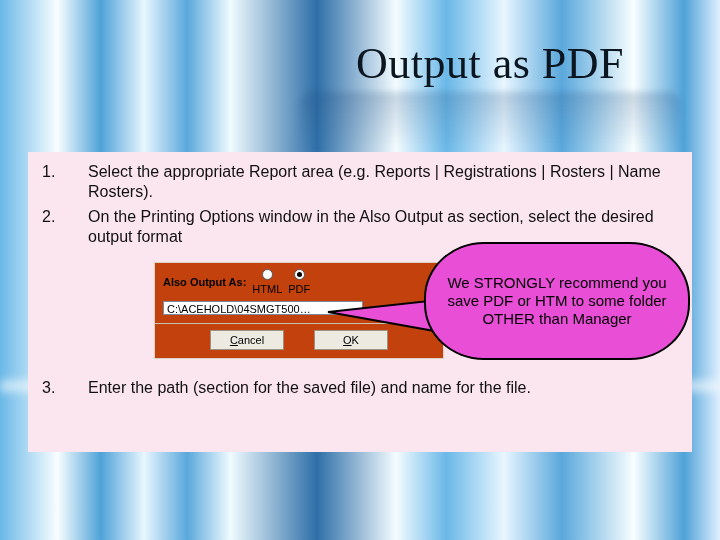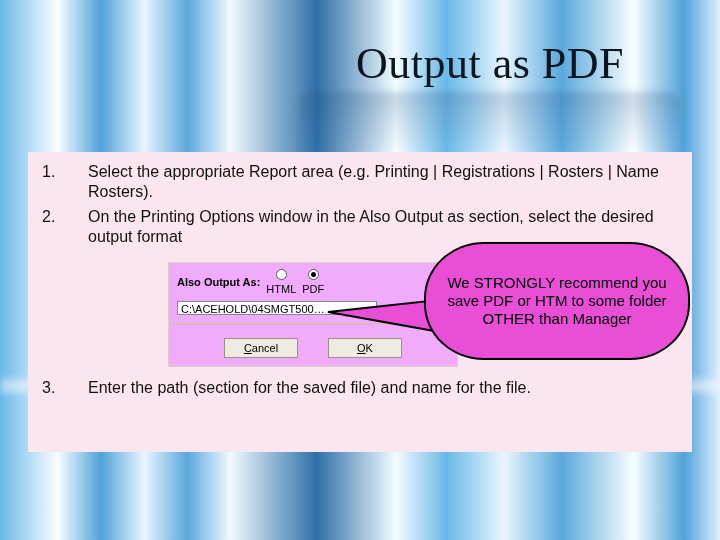--- a/index.html
+++ b/index.html
@@ -72,24 +72,24 @@
     flex: 0 0 46px;
   }
   ol.steps > li .txt {
     flex: 1 1 auto;
   }
   ol.steps > li:nth-child(3) { margin-top: 132px; }
 
   
   .dlg {
     position: absolute;
-    left: 140px;
+    left: 126px;
     top: 110px;
     width: 290px;
-    background: #f0abfc;
+    background: #c2410c;
     border: 1px solid #d8d3c3;
     font-family: Tahoma, Arial, sans-serif;
     font-size: 11px;
     color: #000;
   }
   .dlg .row1 {
     display:flex;
     align-items:center;
     gap:6px;
     padding:6px 8px 4px 8px;
@@ -121,21 +121,21 @@
   }
   .dlg .btns {
     display:flex; gap:30px; justify-content:center;
     padding-bottom:8px;
   }
   .dlg .btn {
     width:74px; height:20px;
     background:#eceae1;
     border:1px solid #9a937d;
     font: inherit;
-    display:flex; align-items:center; justify-content:center;margin-top:8px;
+    display:flex; align-items:center; justify-content:center;
   }
   .dlg .btn span { pointer-events:none; }
   .dlg .btn .ul { text-decoration: underline; }
 
   
   .callout {
     position:absolute;
     left: 396px;
     top: 90px;
     width: 266px;
@@ -166,21 +166,21 @@
 
 <div class="title-wrap">
   <div class="title-shadow"></div>
   <div class="title">Output as PDF</div>
 </div>
 
 <div class="card">
   <ol class="steps">
     <li>
       <span class="num">1.</span>
-      <span class="txt">Select the appropriate Report area (e.g. Printing | Registrations | Rosters | Name Rosters).</span>
+      <span class="txt">Select the appropriate Report area (e.g. Reports | Registrations | Rosters | Name Rosters).</span>
     </li>
     <li>
       <span class="num">2.</span>
       <span class="txt">On the Printing Options window in the Also Output as section, select the desired output format</span>
     </li>
     <li>
       <span class="num">3.</span>
       <span class="txt">Enter the path (section for the saved file) and name for the file.</span>
     </li>
   </ol>

